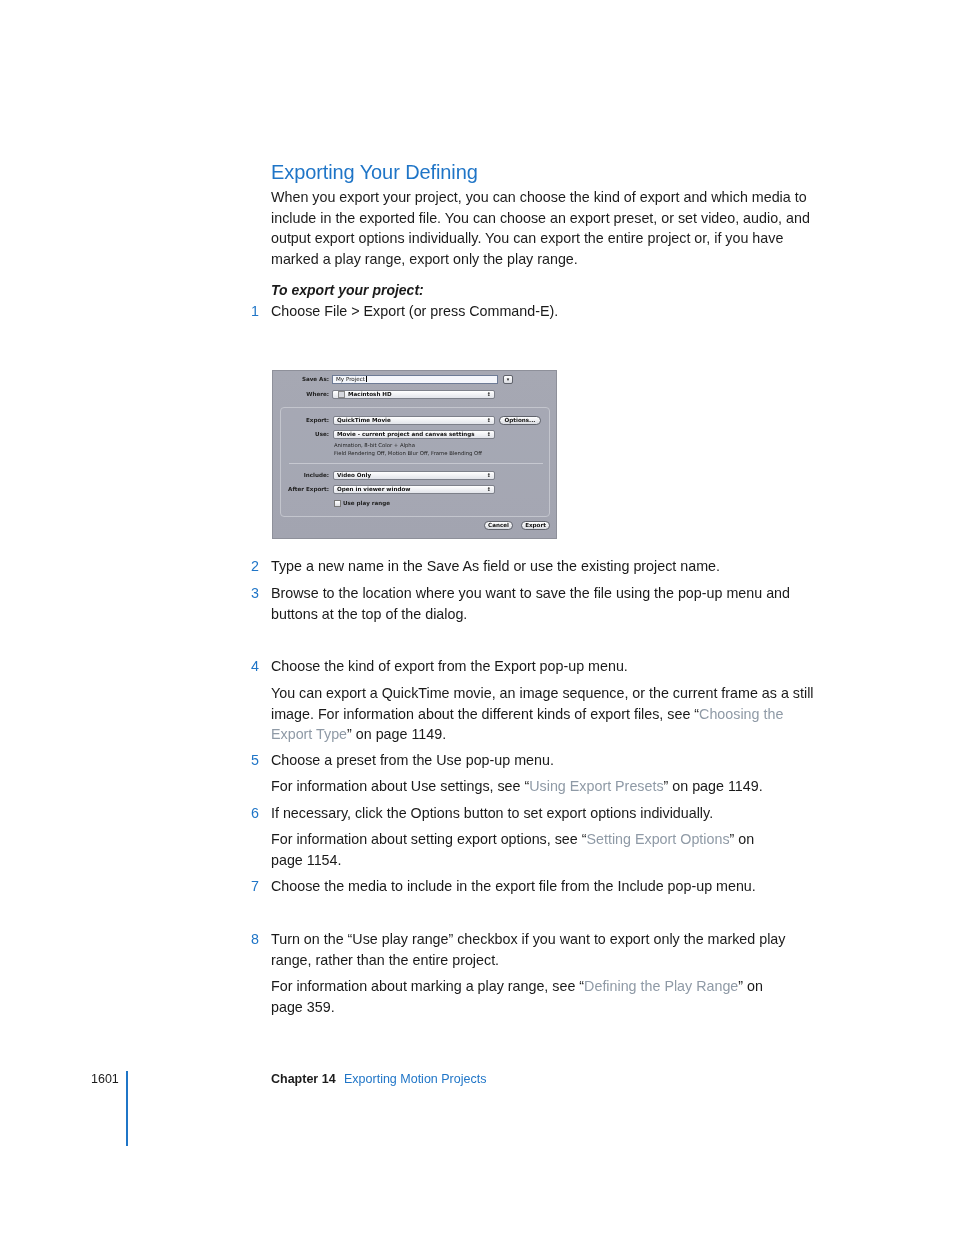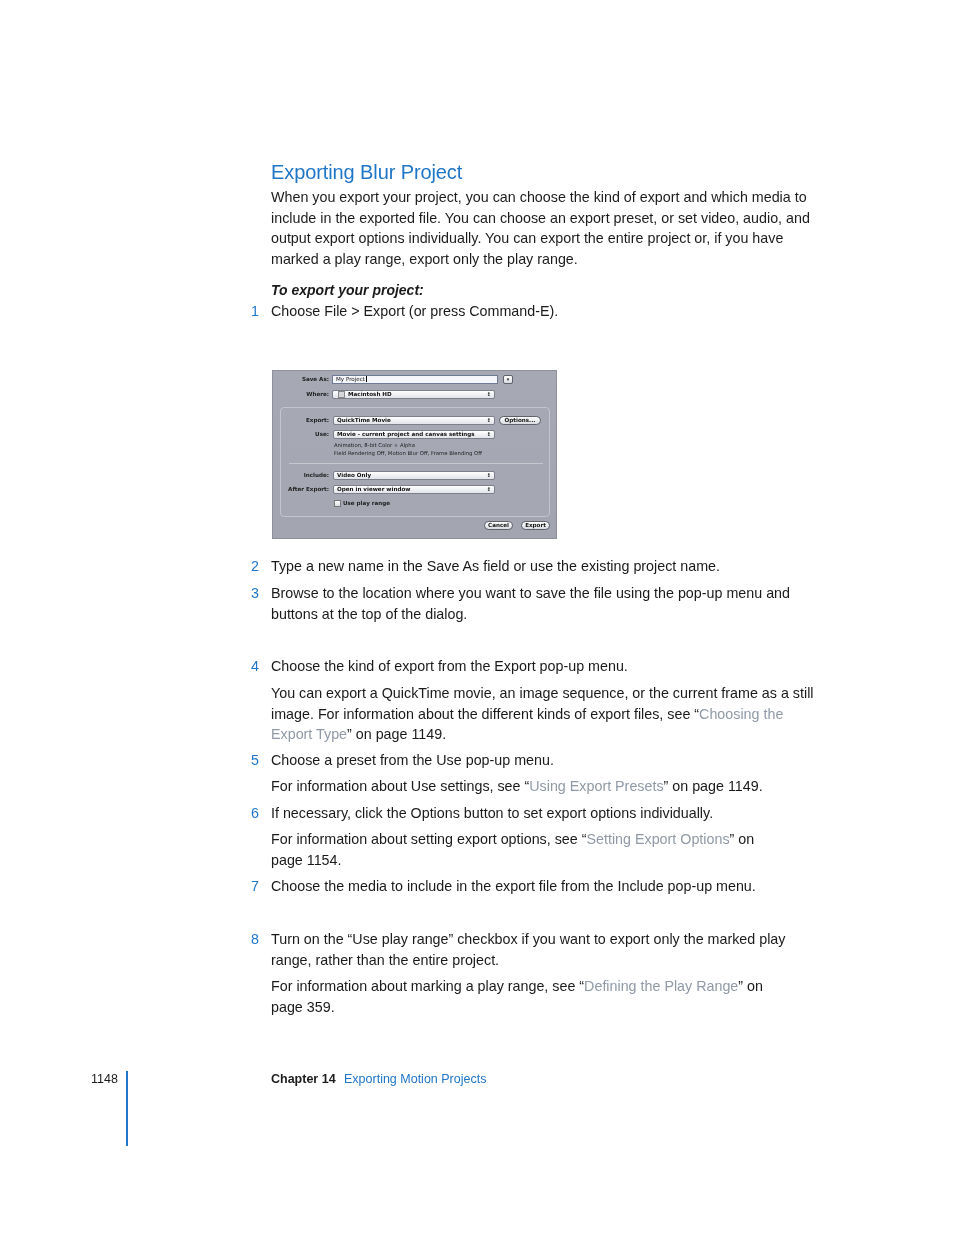--- a/index.html
+++ b/index.html
@@ -33,21 +33,21 @@
     .footer-num { position: absolute; left: 91px; top: 1072px; font-size: 12.5px; color: #1c1c1c; }
     .footer-rule { position: absolute; left: 126px; top: 1071px; width: 1.5px; height: 75px; background: #1f75c7; }
     .footer-chapter { position: absolute; left: 271px; top: 1072px; font-size: 12.5px; font-weight: bold; color: #1c1c1c; }
     .footer-chapter-title { position: absolute; left: 344px; top: 1072px; font-size: 12.5px; color: #1f75c7; }
   </style>
 </head>
 <body>
 
 <div class="page">
 
-  <h1 class="title">Exporting Blur Project</h1>
+  <h1 class="title">Exporting Your Defining</h1>
   <p class="intro body-text">When you export your project, you can choose the kind of export and which media to include in the exported file. You can choose an export preset, or set video, audio, and output export options individually. You can export the entire project or, if you have marked a play range, export only the play range.</p>
 
   <p class="proc-heading">To export your project:</p>
 
   <div class="step" style="top:301px;">
     <span class="step-num">1</span>
     <span class="step-text">Choose File &gt; Export (or press Command-E).</span>
   </div>
 
   <div class="dialog">
@@ -135,17 +135,17 @@
     <span class="step-num">7</span>
     <span class="step-text">Choose the media to include in the export file from the Include pop-up menu.</span>
   </div>
 
   <div class="step" style="top:929px;">
     <span class="step-num">8</span>
     <span class="step-text">Turn on the “Use play range” checkbox if you want to export only the marked play range, rather than the entire project.</span>
   </div>
   <p class="para" style="top:976px; width:500px;"><span>For information about marking a play range, see “</span><span class="xref">Defining the Play Range</span><span>” on page 359.</span></p>
 
-  <span class="footer-num">1148</span>
+  <span class="footer-num">1601</span>
   <div class="footer-rule"></div>
   <span class="footer-chapter">Chapter 14</span>
   <span class="footer-chapter-title">Exporting Motion Projects</span>
 </div>
 
 </body></html>

